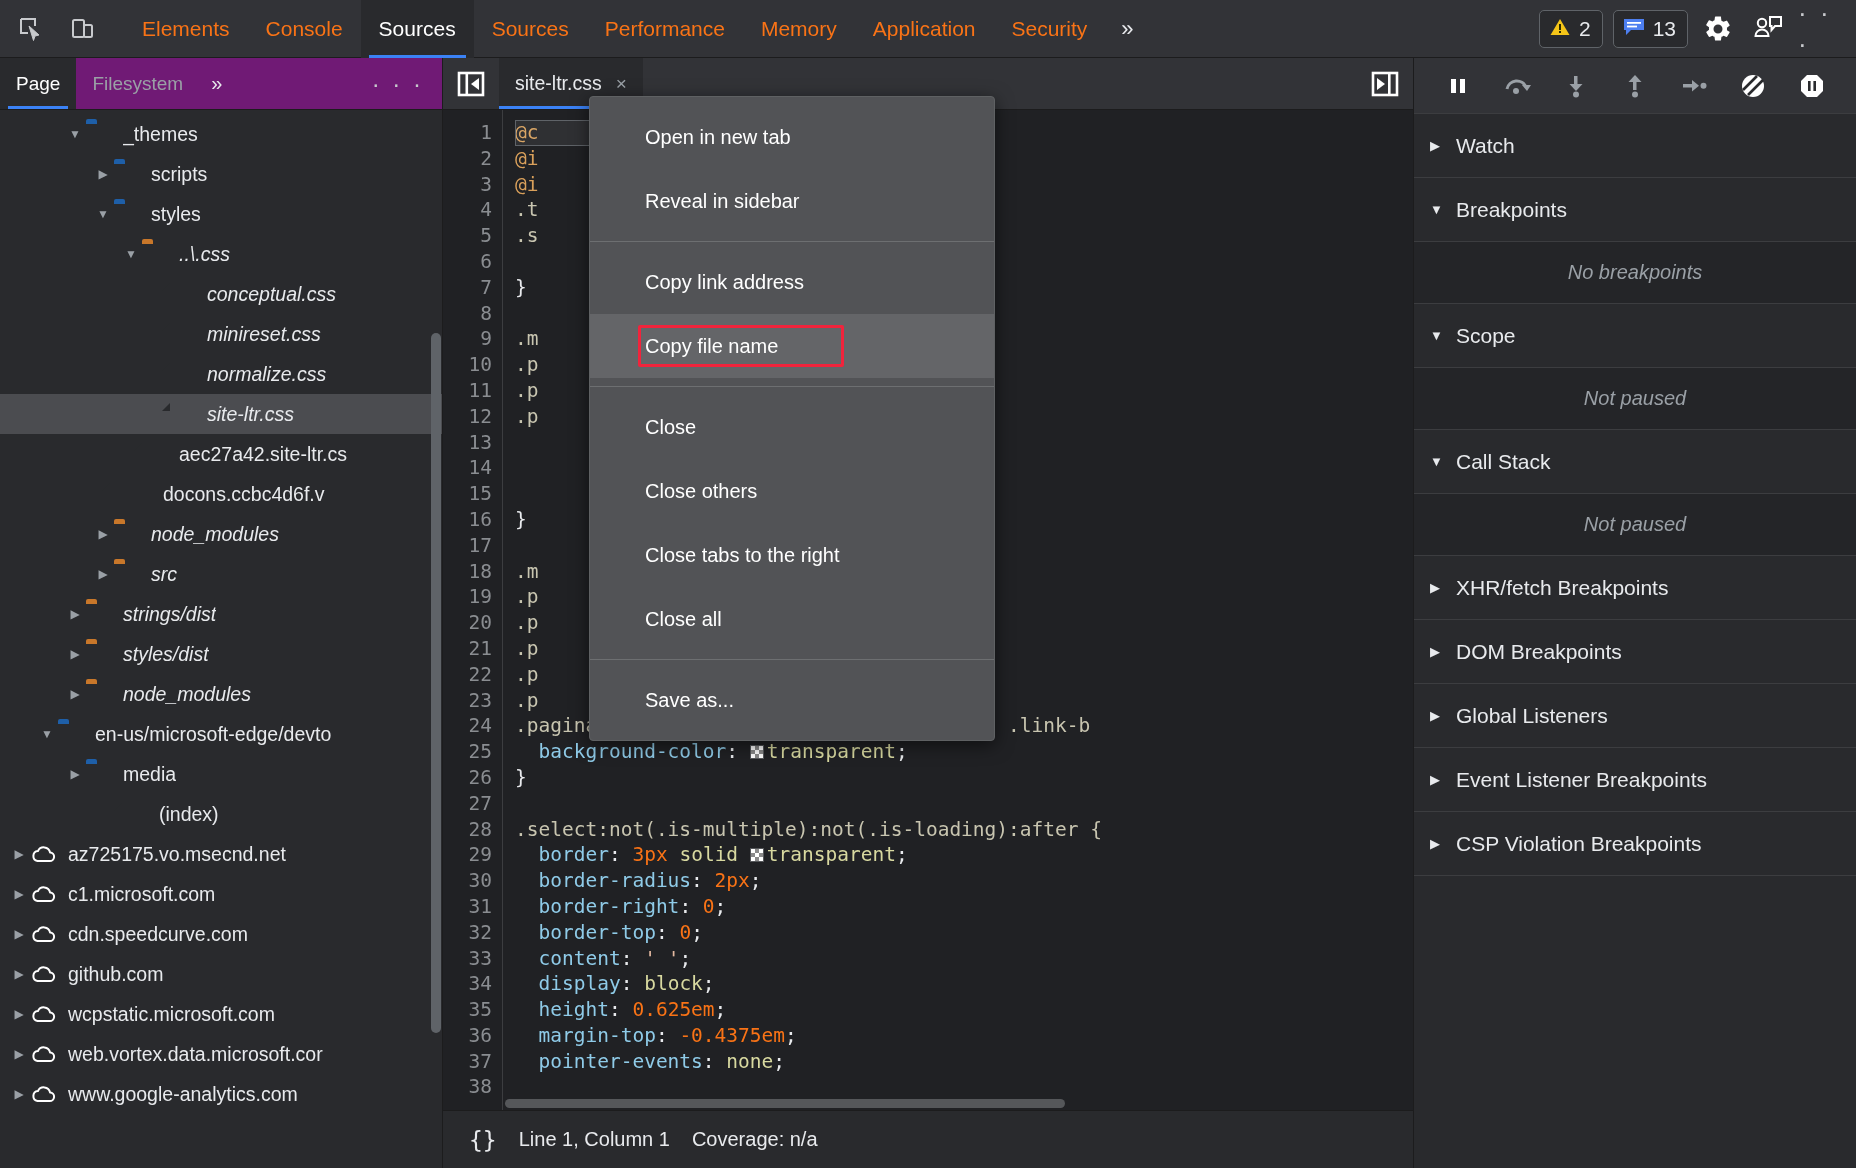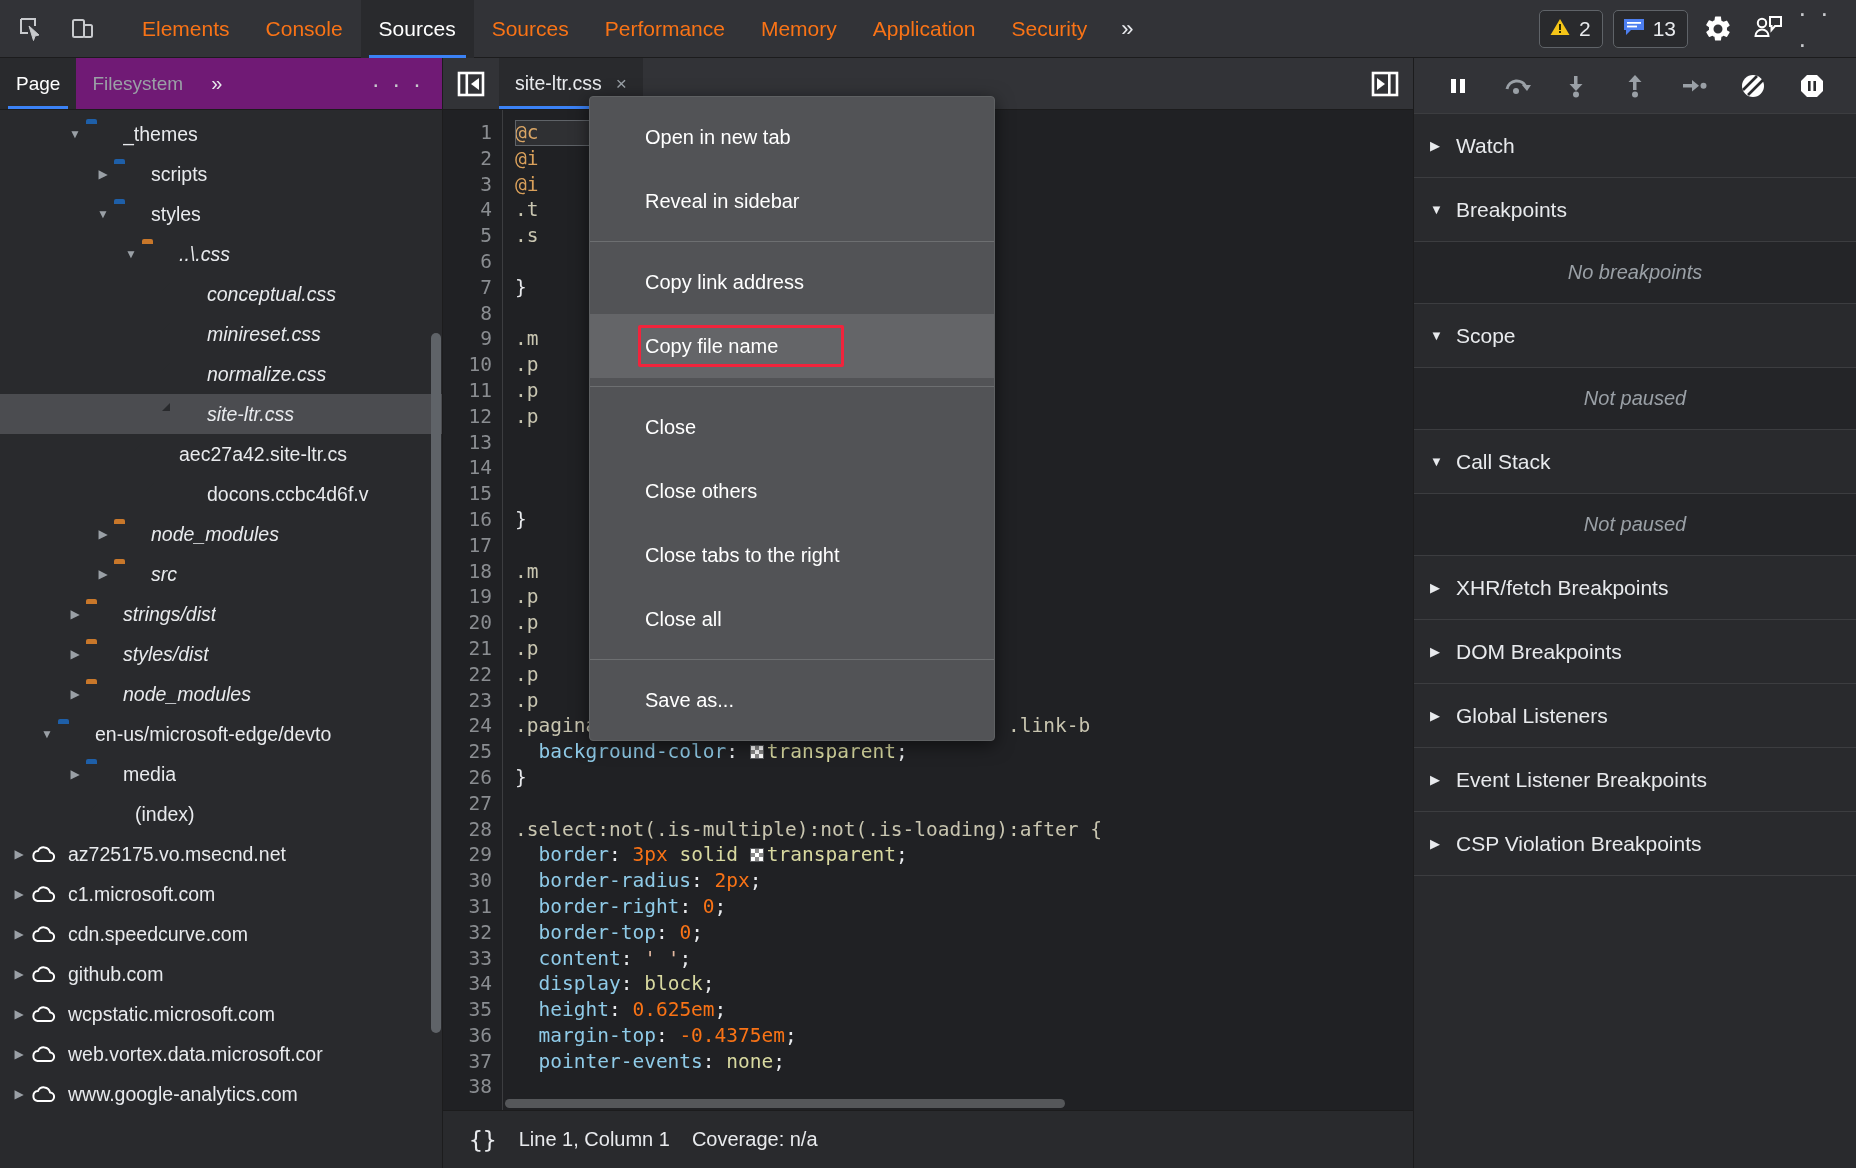--- a/index.html
+++ b/index.html
@@ -316,21 +316,21 @@
           <div class="trow sel" style="padding-left: 148px;">
             <span class="twist"></span>
             <span class="ficon"><span class="doc purple"></span></span>
             <span class="tlabel it">site-ltr.css</span>
           </div>
           <div class="trow" style="padding-left: 120px;">
             <span class="twist"></span>
             <span class="ficon"><span class="doc purple"></span></span>
             <span class="tlabel">aec27a42.site-ltr.cs</span>
           </div>
-          <div class="trow" style="padding-left: 116px; gap: 16px;">
+          <div class="trow" style="padding-left: 72px; gap: 16px;">
             <span class="twist"></span>
             <span class="ficon"><span class="doc green"></span></span>
             <span class="tlabel">docons.ccbc4d6f.v</span>
           </div>
           <div class="trow" style="padding-left: 92px;">
             <span class="twist">▶</span>
             <span class="ficon"><span class="folder-orange"></span></span>
             <span class="tlabel it">node_modules</span>
           </div>
           <div class="trow" style="padding-left: 92px;">
@@ -356,21 +356,21 @@
           <div class="trow" style="padding-left: 36px;">
             <span class="twist">▼</span>
             <span class="ficon"><span class="folder-blue"></span></span>
             <span class="tlabel">en-us/microsoft-edge/devto</span>
           </div>
           <div class="trow" style="padding-left: 64px;">
             <span class="twist">▶</span>
             <span class="ficon"><span class="folder-blue"></span></span>
             <span class="tlabel">media</span>
           </div>
-          <div class="trow" style="padding-left: 76px;">
+          <div class="trow" style="padding-left: 100px;">
             <span class="twist"></span>
             <span class="ficon"><span class="doc gray"></span></span>
             <span class="tlabel">(index)</span>
           </div>
           <div class="trow" style="padding-left: 8px;">
             <span class="twist">▶</span>
             <span class="cloud">
               <svg width="28" height="20" viewBox="0 0 28 20">
                 <path d="M7.5 17 a5 5 0 0 1 0.4 -9.9 a6.5 6.5 0 0 1 12.2 1.3 a4.3 4.3 0 0 1 -0.6 8.6 z" fill="none" stroke="#ffffff" stroke-width="2"></path>
               </svg>

